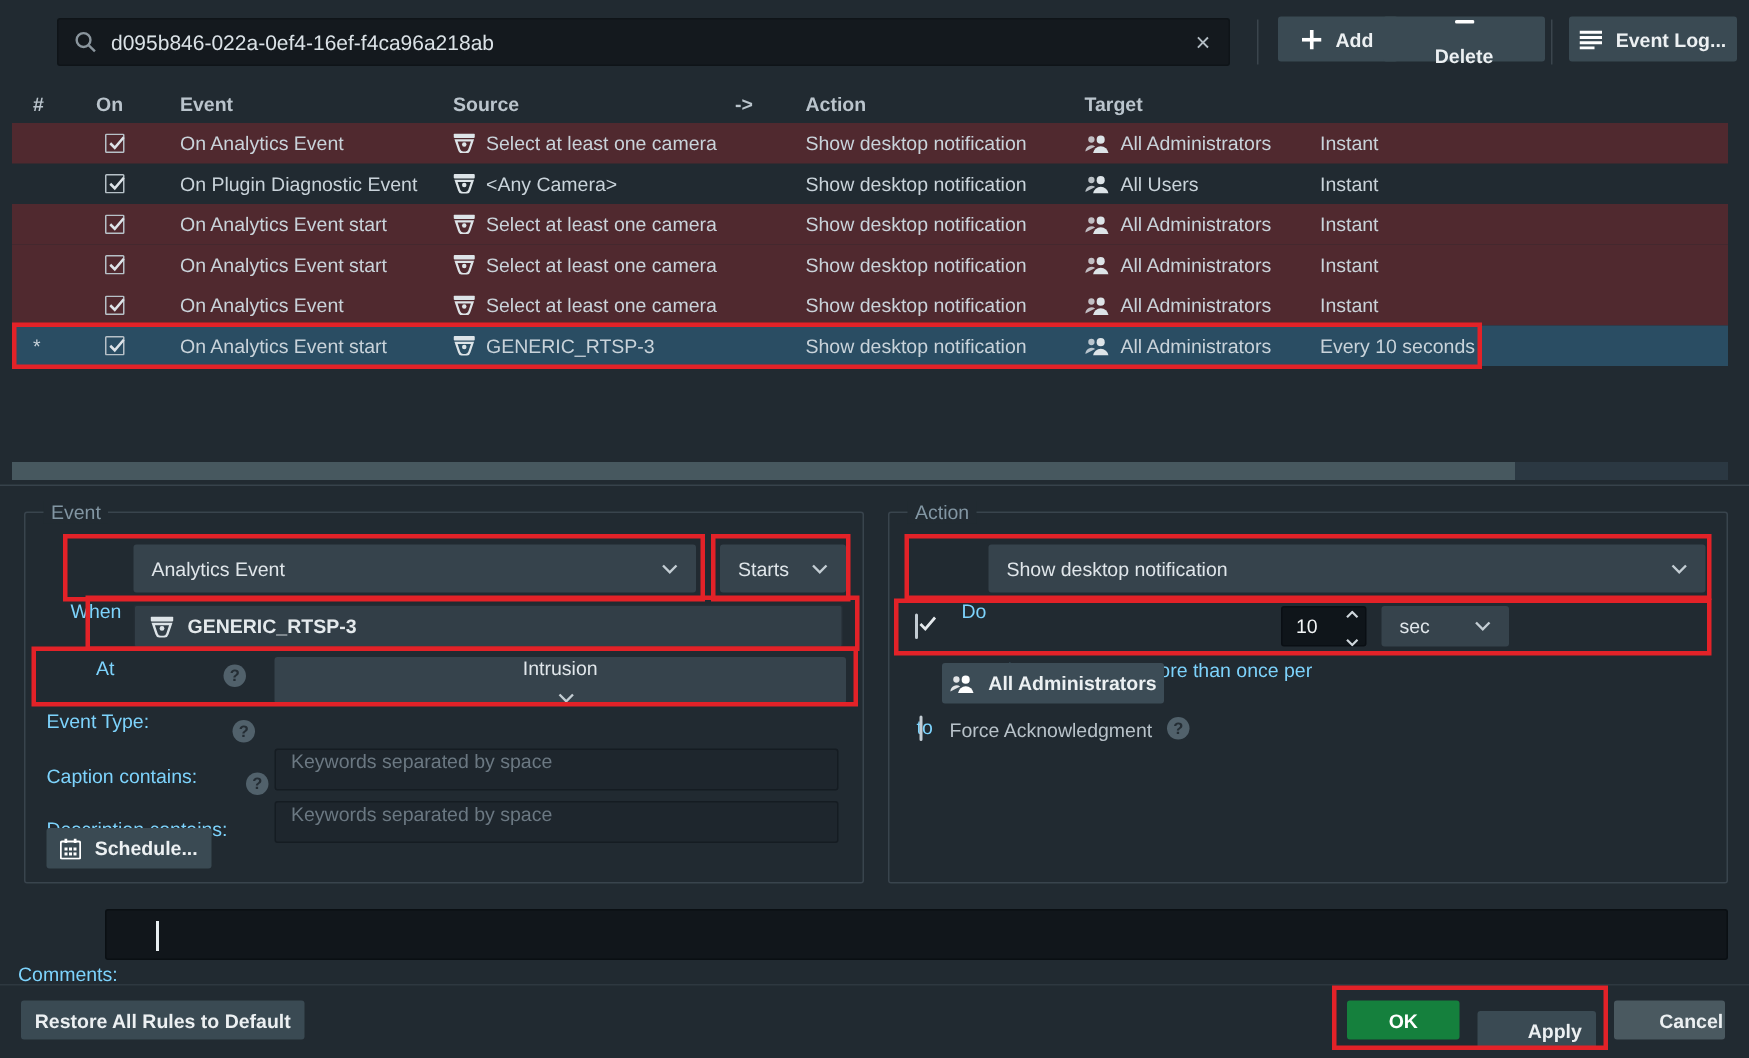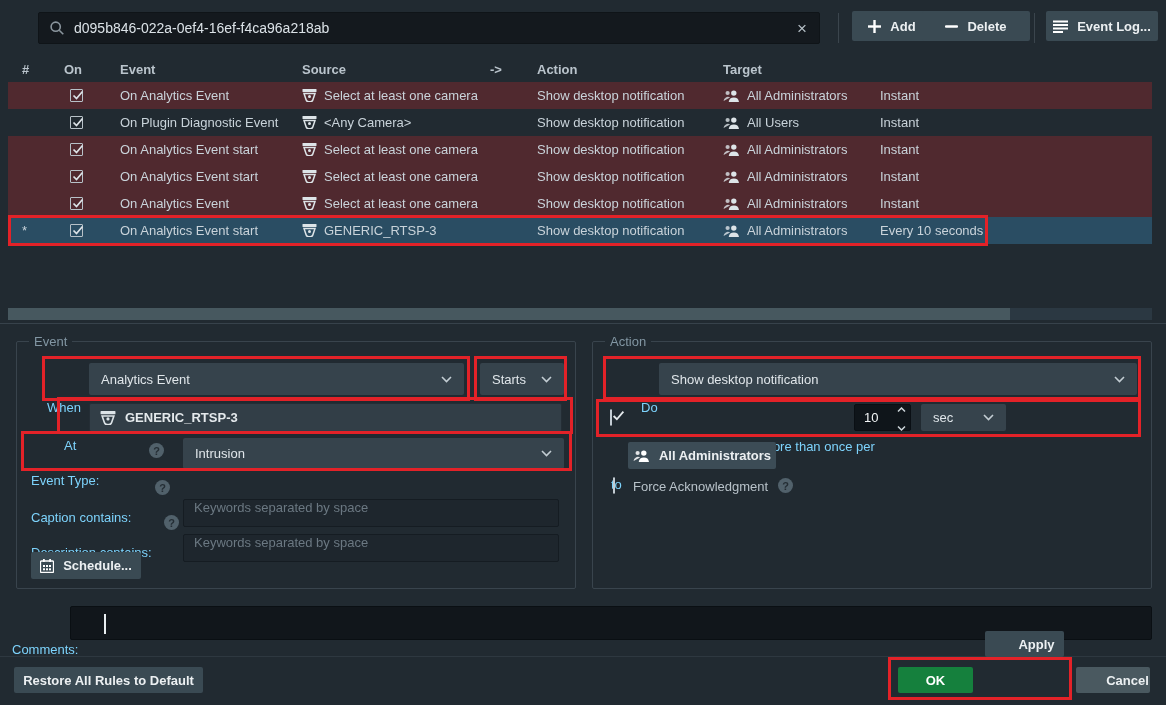--- a/index.html
+++ b/index.html
@@ -133,21 +133,21 @@
 <div class="abs vsep" style="left:838px;"></div>
 <button class="abs btn tb-btn" style="left:852px; width:80px;">
   <span class="row-icon">
     <svg width="13" height="13" viewBox="0 0 13 13" fill="#ffffff">
         <rect x="5.3" y="0" width="2.4" height="13"></rect>
         <rect x="0" y="5.3" width="13" height="2.4"></rect>
       </svg>
   </span>
   <span>Add</span>
 </button>
-<button class="abs btn tb-btn" style="left:922px; width:108px;">
+<button class="abs btn tb-btn" style="left:922px; width:108px;flex-direction:column;">
   <span class="row-icon">
     <svg width="13" height="13" viewBox="0 0 13 13" fill="#ffffff">
         <rect x="0" y="5.3" width="13" height="2.4" rx="1"></rect>
       </svg>
   </span>
   <span>Delete</span>
 </button>
 <div class="abs vsep" style="left:1034px;"></div>
 <button class="abs btn tb-btn" style="left:1046px; width:112px;">
   <span class="row-icon">
@@ -420,21 +420,21 @@
           <rect x="0.5" y="0" width="14" height="3" rx="0.6"></rect>
           <path d="M2 4.6h11l-2.1 6.2a2.7 2.7 0 0 1-2.6 1.9h-1.6a2.7 2.7 0 0 1-2.6-1.9z" fill="none" stroke="currentColor" stroke-width="1.5"></path>
           <circle cx="7.5" cy="7.4" r="1.5"></circle>
         </svg>
       </span>
     <span>GENERIC_RTSP-3</span>
   </div>
 
   <span class="abs mlabel" style="left:14px; top:103px;">Event Type:</span>
   <span class="abs help" style="left:132px; top:101px;">?</span>
-  <div class="abs combo" style="left:166px; top:96px; width:381px; height:31px;">
+  <div class="abs combo" style="left:166px; top:96px; width:381px; height:31px;flex-direction:column;">
     <span>Intrusion</span>
     <span class="chev">
         <svg width="11" height="7" viewBox="0 0 11 7" fill="none" stroke="currentColor" stroke-width="1.6">
           <path d="M1 1l4.5 4.5L10 1"></path>
         </svg>
       </span>
   </div>
 
   <span class="abs mlabel" style="left:14px; top:140px;">Caption contains:</span>
   <span class="abs help" style="left:138px; top:138px;">?</span>
@@ -526,21 +526,21 @@
   <span class="caret"></span>
 </div>
 
 <div class="abs footer-sep"></div>
 <button class="abs btn" style="left:14px; top:667px; width:189px; height:26px;">
   <span>Restore All Rules to Default</span>
 </button>
 <button class="abs btn btn-ok" style="left:898px; top:667px; width:75px; height:26px;">
   <span>OK</span>
 </button>
-<button class="abs btn" style="left:985px; top:631px; width:79px; height:26px;padding-left:24px;">
+<button class="abs btn" style="left:985px; top:674px; width:79px; height:26px;padding-left:24px;">
   <span>Apply</span>
 </button>
 <button class="abs btn btn-cancel" style="left:1076px; top:667px; width:74px; height:26px;">
   <span>Cancel</span>
 </button>
 
 <div class="abs anno" style="left:8px;   top:215px; width:980px; height:31px;"></div>
 <div class="abs anno" style="left:42px;  top:356px; width:428px; height:45px;"></div>
 <div class="abs anno" style="left:474px; top:356px; width:93px;  height:45px;"></div>
 <div class="abs anno" style="left:57px;  top:397px; width:516px; height:37px;"></div>

